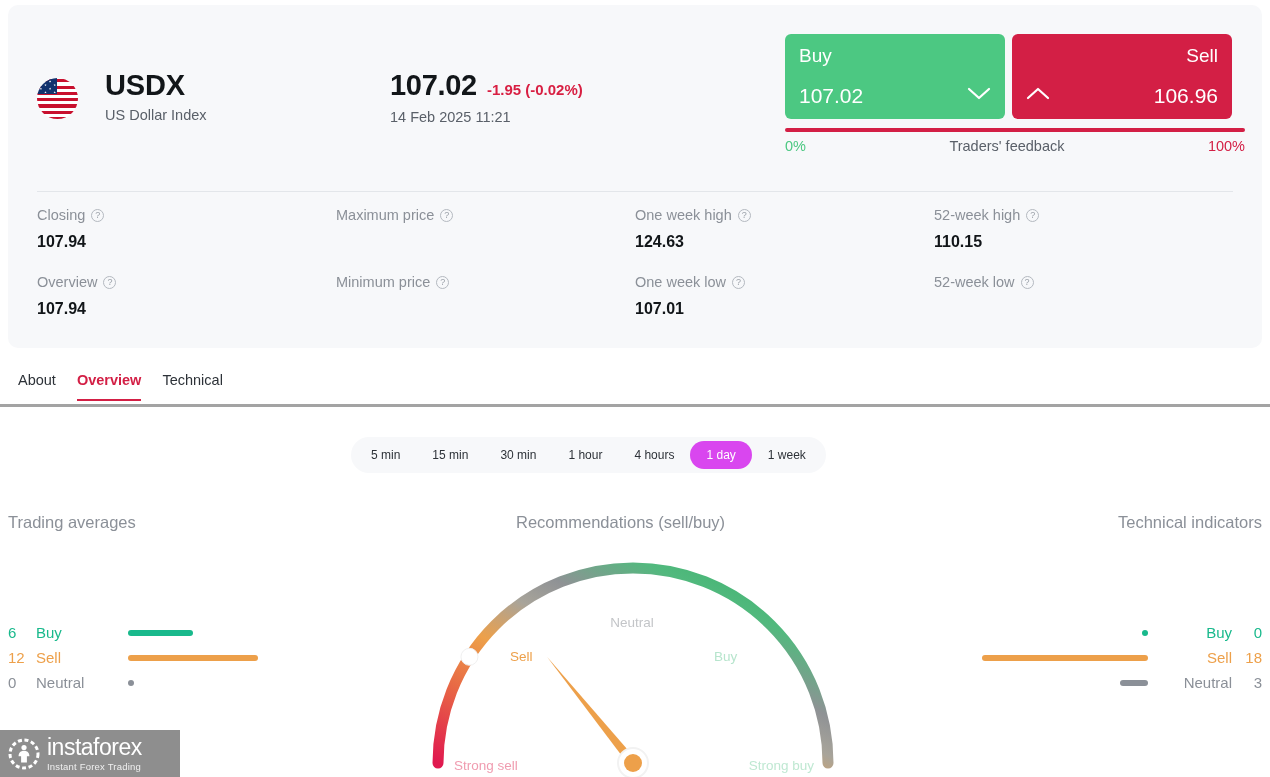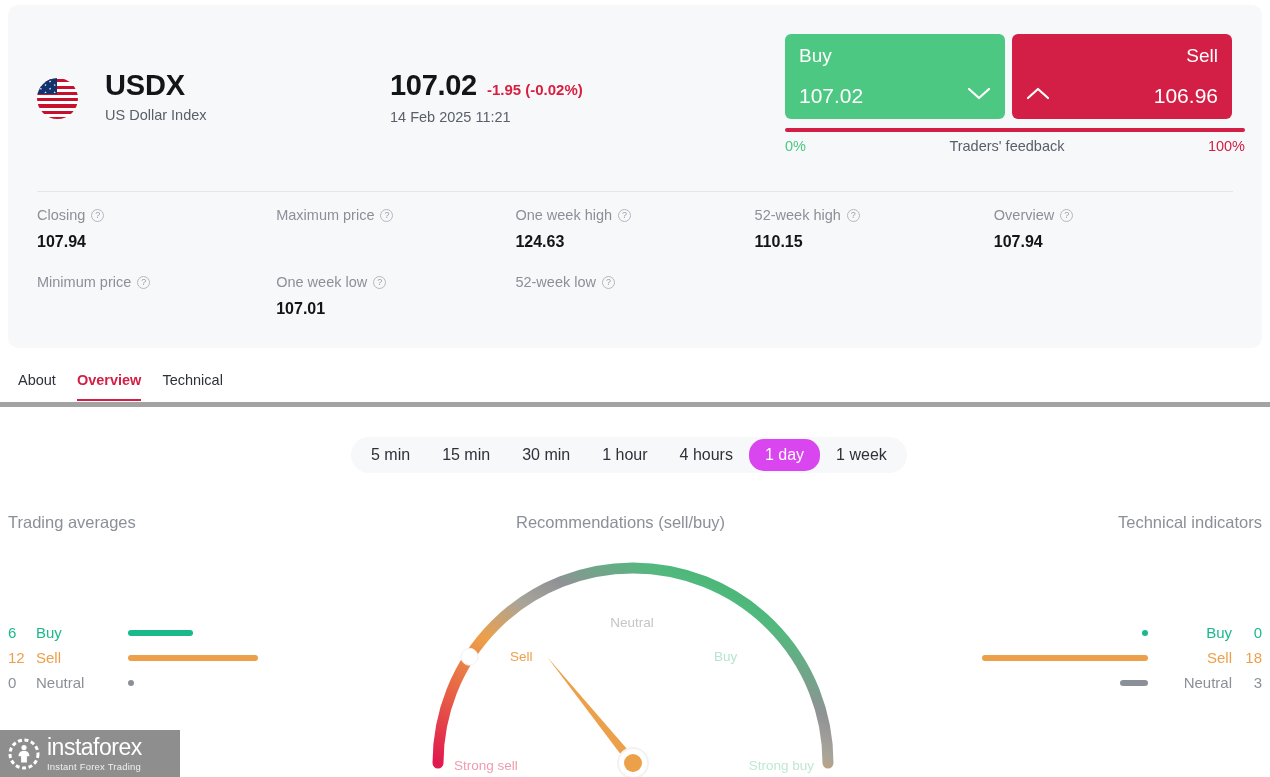--- a/index.html
+++ b/index.html
@@ -80,62 +80,62 @@
 
   .divider {
     position: absolute; left: 29px; top: 186px;
     width: 1196px; height: 1px; background: #e3e6ea;
   }
 
   
   .stats {
     position: absolute; left: 29px; top: 202px;
     width: 1196px;
-    display: grid; grid-template-columns: repeat(5, 1fr);
+    display: grid; grid-template-columns: repeat(4, 1fr);
     row-gap: 23px;
   }
   .stat-label {
     font-size: 14.5px; color: #8b9098;
     display: flex; align-items: center; gap: 6px;
   }
   .qmark {
     display: inline-flex; align-items: center; justify-content: center;
     width: 13px; height: 13px; border-radius: 50%;
     border: 1px solid #b4b9c0; color: #9aa0a8;
     font-size: 9px; line-height: 1; cursor: pointer;
   }
   .stat-value {
     font-size: 16px; font-weight: bold; color: #121619; margin-top: 10px;
   }
 
   
   .tabs {
     position: absolute; left: 0; top: 371px; width: 1270px;
-    border-bottom: 5px solid #a3a3a3; height: 36px;
+    border-bottom: 3px solid #a3a3a3; height: 36px;
   }
   .tab {
     position: relative; display: inline-block;
     font-size: 14.5px; color: #2d3238; cursor: pointer;
     padding: 0 0 12px 0; margin-right: 21px;
   }
   .tab:first-child { margin-left: 18px; }
   .tab.active { color: #d31f45; font-weight: bold; }
   .tab.active::after {
     content: ""; position: absolute; left: 0; right: 0; bottom: -1px;
     height: 2px; background: #d31f45;
   }
 
   
   .tf-wrap {
     position: absolute; left: 351px; top: 437px;
     height: 36px; background: #f7f8fa; border-radius: 18px;
     display: flex; align-items: center; padding: 0 4px;
   }
   .tf {
-    font-size: 16px; color: #2d3238; cursor: pointer;
+    font-size: 12px; color: #2d3238; cursor: pointer;
     padding: 7px 16px; border-radius: 15px; white-space: nowrap; text-align: right;
   }
   .tf.active { background: #d946ef; color: #ffffff; }
 
   
   .panel-title { position: absolute; font-size: 16.5px; color: #8b9098; }
   #ma-title { left: 8px; top: 513px; }
   #rec-title { left: 516px; top: 513px; }
   #ti-title { right: 8px; top: 513px; }
 

